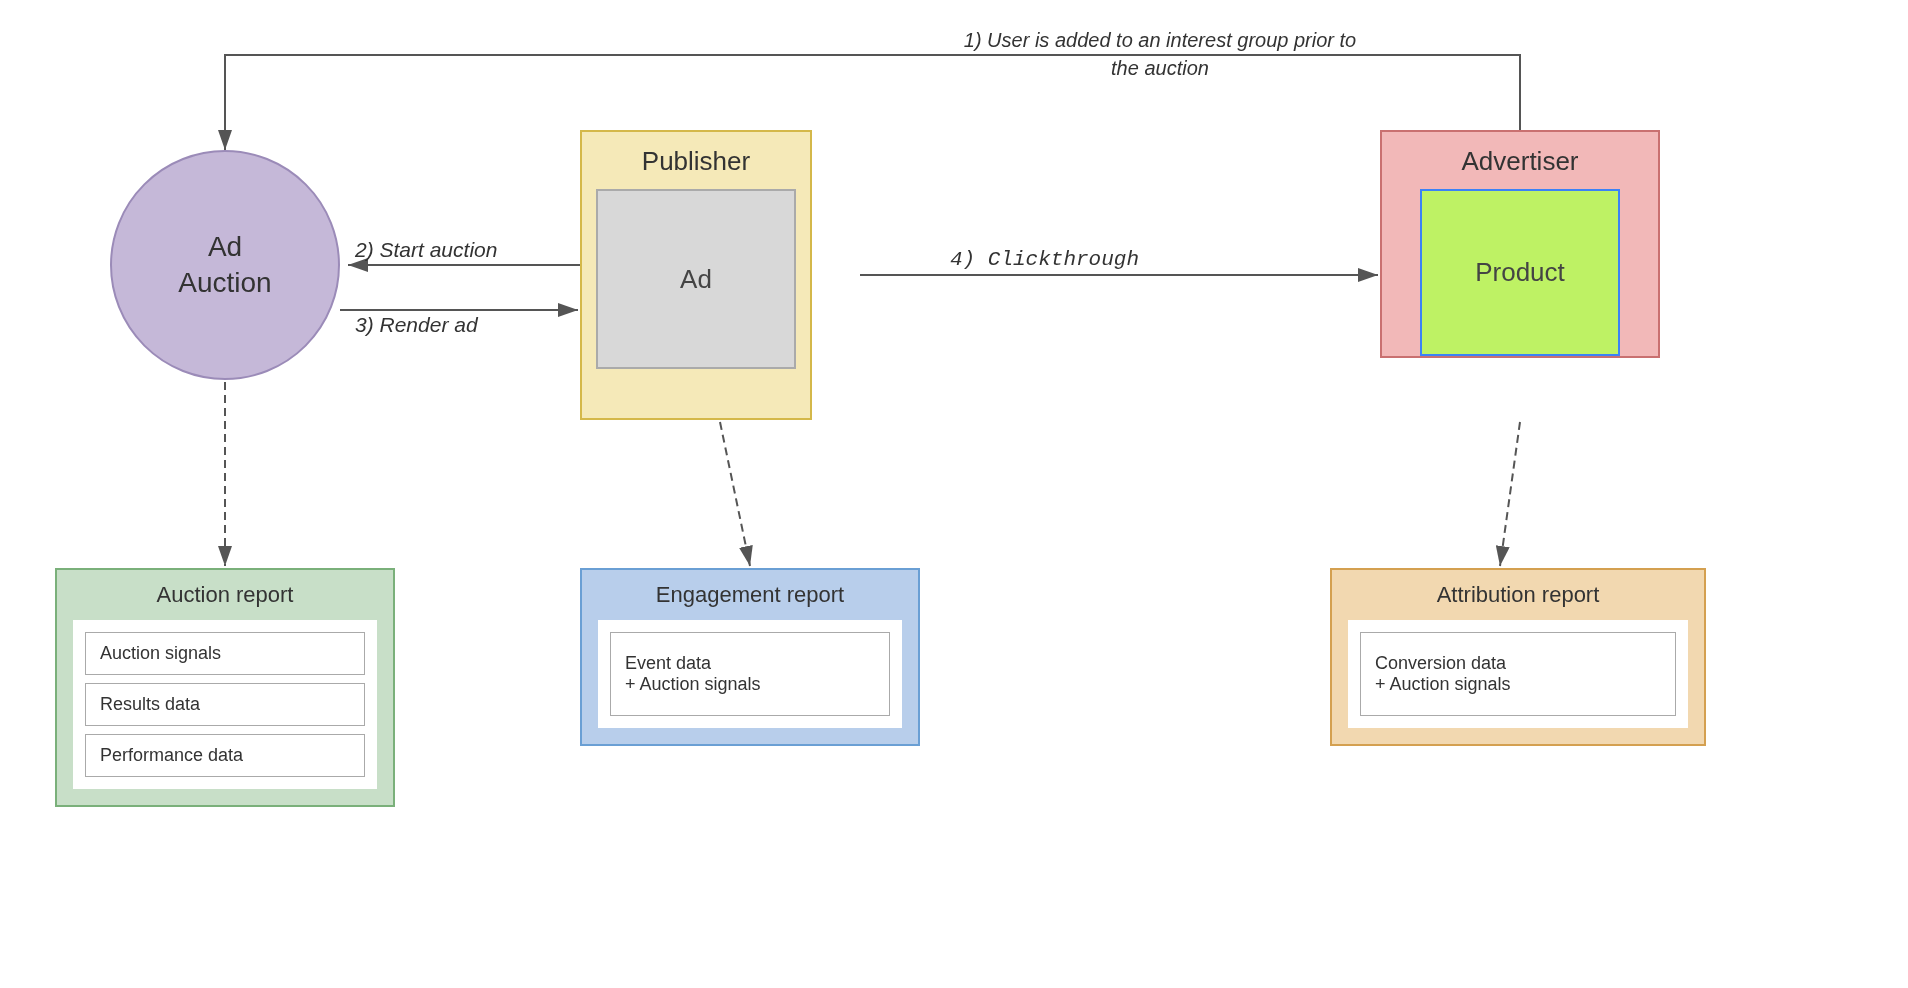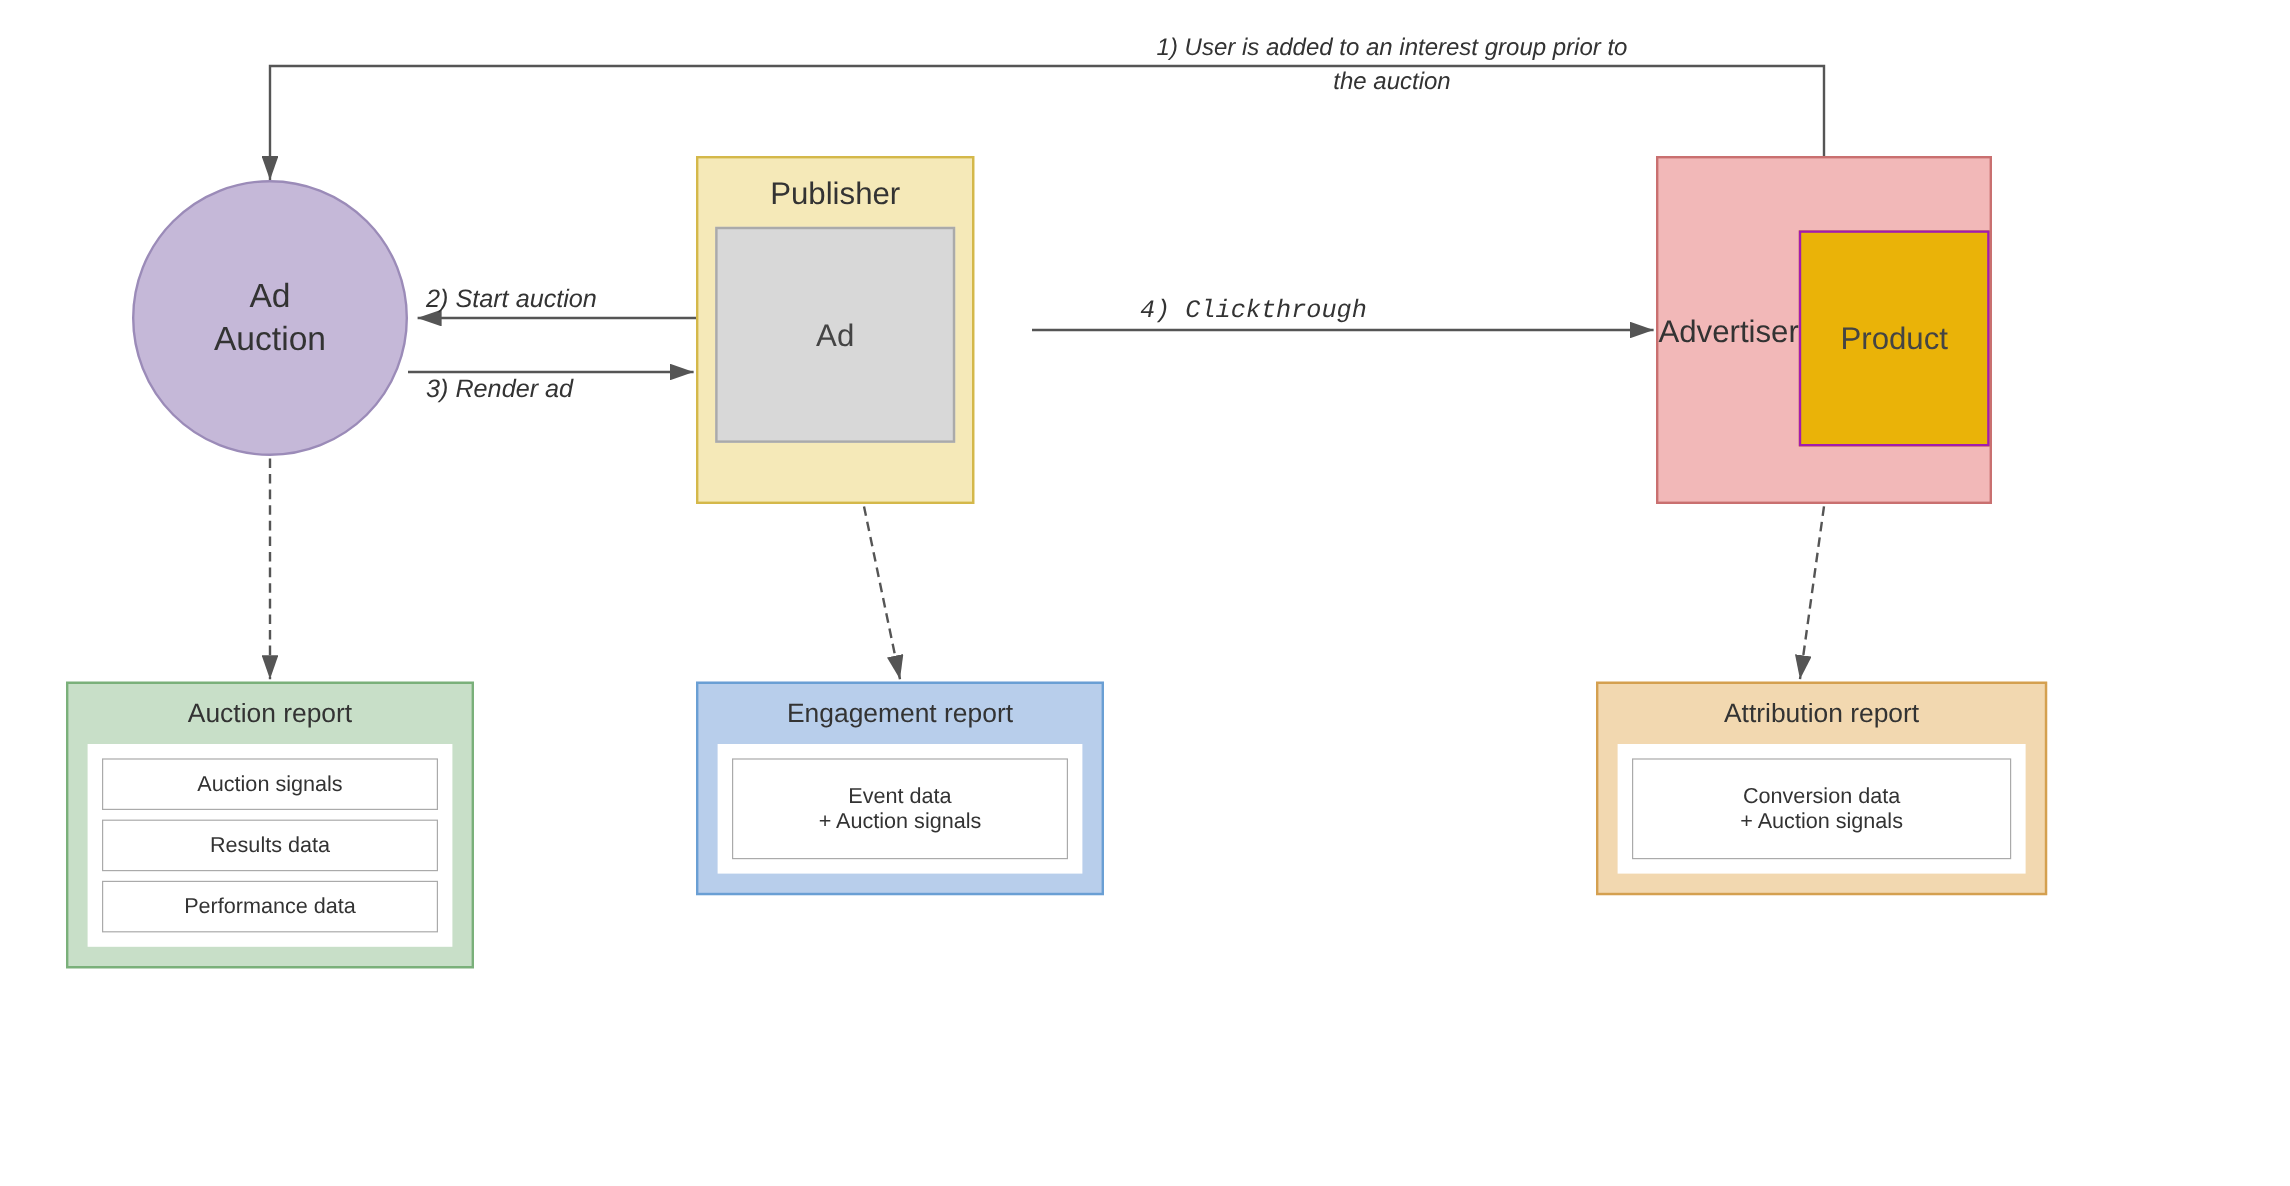--- a/index.html
+++ b/index.html
@@ -67,38 +67,38 @@
       font-size: 26px;
       color: #444;
     }
 
     
     .advertiser-box {
       position: absolute;
       left: 1380px;
       top: 130px;
       width: 280px;
-      height: 290px;
+      height: 228px;
       background: #f2b8b8;
       border: 2px solid #c97070;
       display: flex;
-      flex-direction: row;
+      flex-direction: column;
       align-items: center;
       padding-top: 14px;
     }
     .advertiser-title {
       font-size: 26px;
       color: #333;
       margin-bottom: 12px;
     }
     .product-inner-box {
       width: 200px;
       height: 180px;
-      background: #eab308;
-      border: 2px solid #a21caf;
+      background: #bef264;
+      border: 2px solid #3b82f6;
       display: flex;
       align-items: center;
       justify-content: center;
       font-size: 26px;
       color: #444;
     }
 
     
     .auction-report-box {
       position: absolute;
@@ -122,21 +122,20 @@
       display: flex;
       flex-direction: column;
       gap: 8px;
     }
     .report-item {
       background: #fff;
       border: 1.5px solid #aaa;
       padding: 10px 14px;
       font-size: 18px;
       color: #333;
-      text-align: center;
     }
 
     
     .engagement-report-box {
       position: absolute;
       left: 580px;
       top: 568px;
       width: 340px;
       background: #b8ceeb;
       border: 2px solid #6a9fd4;

